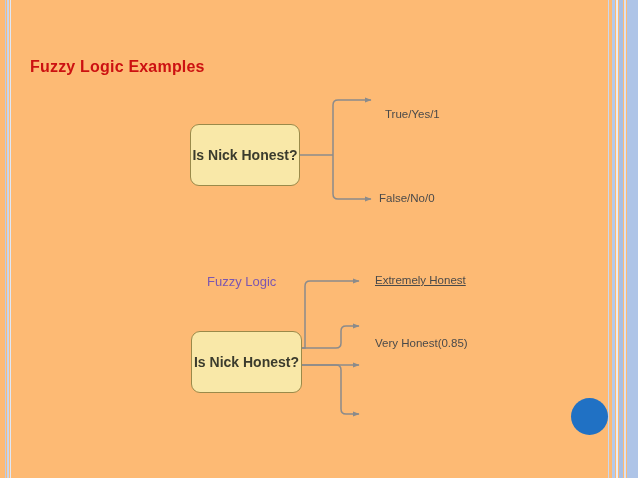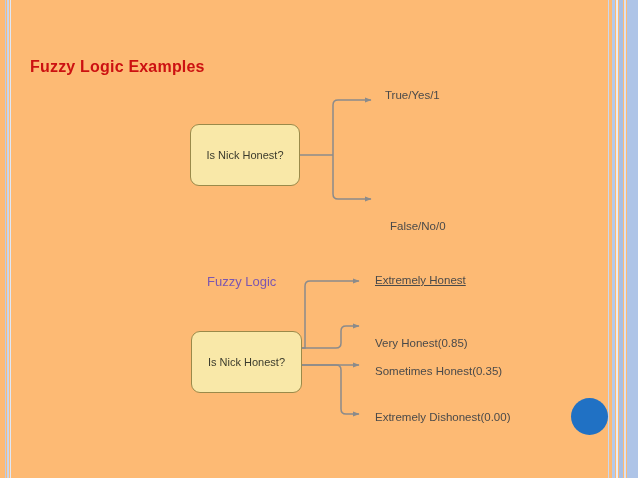--- a/index.html
+++ b/index.html
@@ -71,23 +71,24 @@
 
   .node-box {
     position: absolute;
     background: #f9e8a8;
     border: 1.4px solid #9a8a4a;
     border-radius: 9px;
     box-sizing: border-box;
     display: flex;
     align-items: center;
     justify-content: center;
-    font-size: 11px;
+    font-size: 14px;
     color: #3b3b2d;
     white-space: nowrap;
+    font-weight: bold;
   }
 
   .out-label {
     position: absolute;
     font-size: 11.5px;
     color: #4a4a4a;
     white-space: nowrap;
   }
 
   .edge-svg {
@@ -129,23 +130,23 @@
       <path d="M300,155 L333,155" fill="none" stroke="#8b8b8b" stroke-width="1.5"></path>
 
       <path d="M333,155 L333,105 Q333,100 338,100 L371,100" fill="none" stroke="#8b8b8b" stroke-width="1.5" marker-end="url(#arrowGray)"></path>
 
       <path d="M333,155 L333,194 Q333,199 338,199 L371,199" fill="none" stroke="#8b8b8b" stroke-width="1.5" marker-end="url(#arrowGray)"></path>
     </svg>
 
 
     <div class="node-box" style="left:190px; top:124px; width:110px; height:62px;">Is Nick Honest?</div>
 
-    <div class="out-label" style="left:385px; top:89px;">True/Yes/1</div>
+    <div class="out-label" style="left:385px; top:108px;">True/Yes/1</div>
 
-    <div class="out-label" style="left:390px; top:192px;margin-top:28px;">False/No/0</div>
+    <div class="out-label" style="left:379px; top:192px;">False/No/0</div>
   </div>
 
   <div class="diagram" style="left:0; top:0; width:638px; height:478px;">
 
     <svg class="edge-svg" width="638" height="478">
 
       <path d="M302,348 L305,348 L305,286 Q305,281 310,281 L359,281" fill="none" stroke="#8b8b8b" stroke-width="1.5" marker-end="url(#arrowGray)"></path>
 
       <path d="M302,348 L336,348 Q341,348 341,343 L341,331 Q341,326 346,326 L359,326" fill="none" stroke="#8b8b8b" stroke-width="1.5" marker-end="url(#arrowGray)"></path>
 
@@ -155,18 +156,16 @@
     </svg>
 
     <div class="diagram-label" style="left:207px; top:274px;">Fuzzy Logic</div>
 
     <div class="node-box" style="left:191px; top:331px; width:111px; height:62px;">Is Nick Honest?</div>
 
     <div class="out-label" style="left:375px; top:274px;text-decoration:underline;">Extremely Honest</div>
 
     <div class="out-label" style="left:375px; top:337px;">Very Honest(0.85)</div>
 
-    <div class="out-label" style="left:375px; top:365px;">Sometimes Honest(0.35)</div>
 
-    <div class="out-label" style="left:375px; top:411px;">Extremely Dishonest(0.00)</div>
   </div>
 
 </div>
 
 </body></html>

